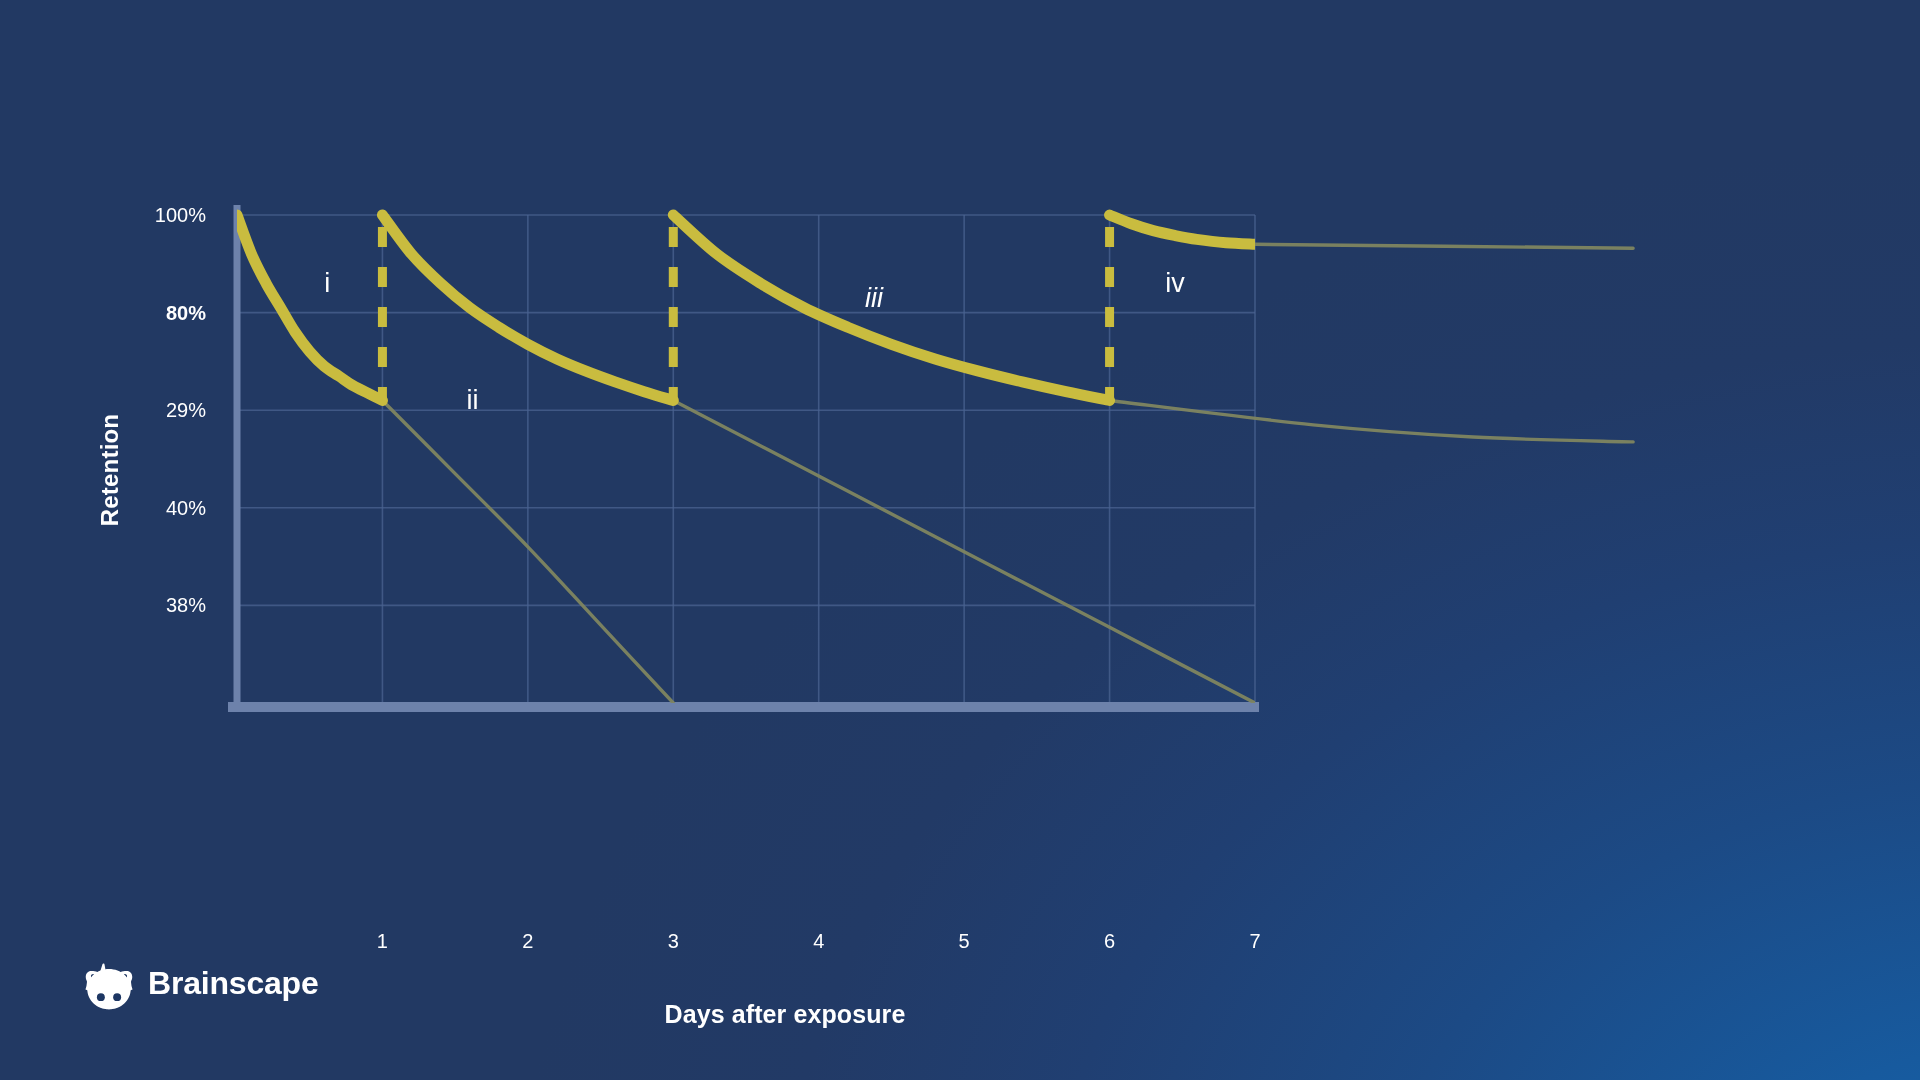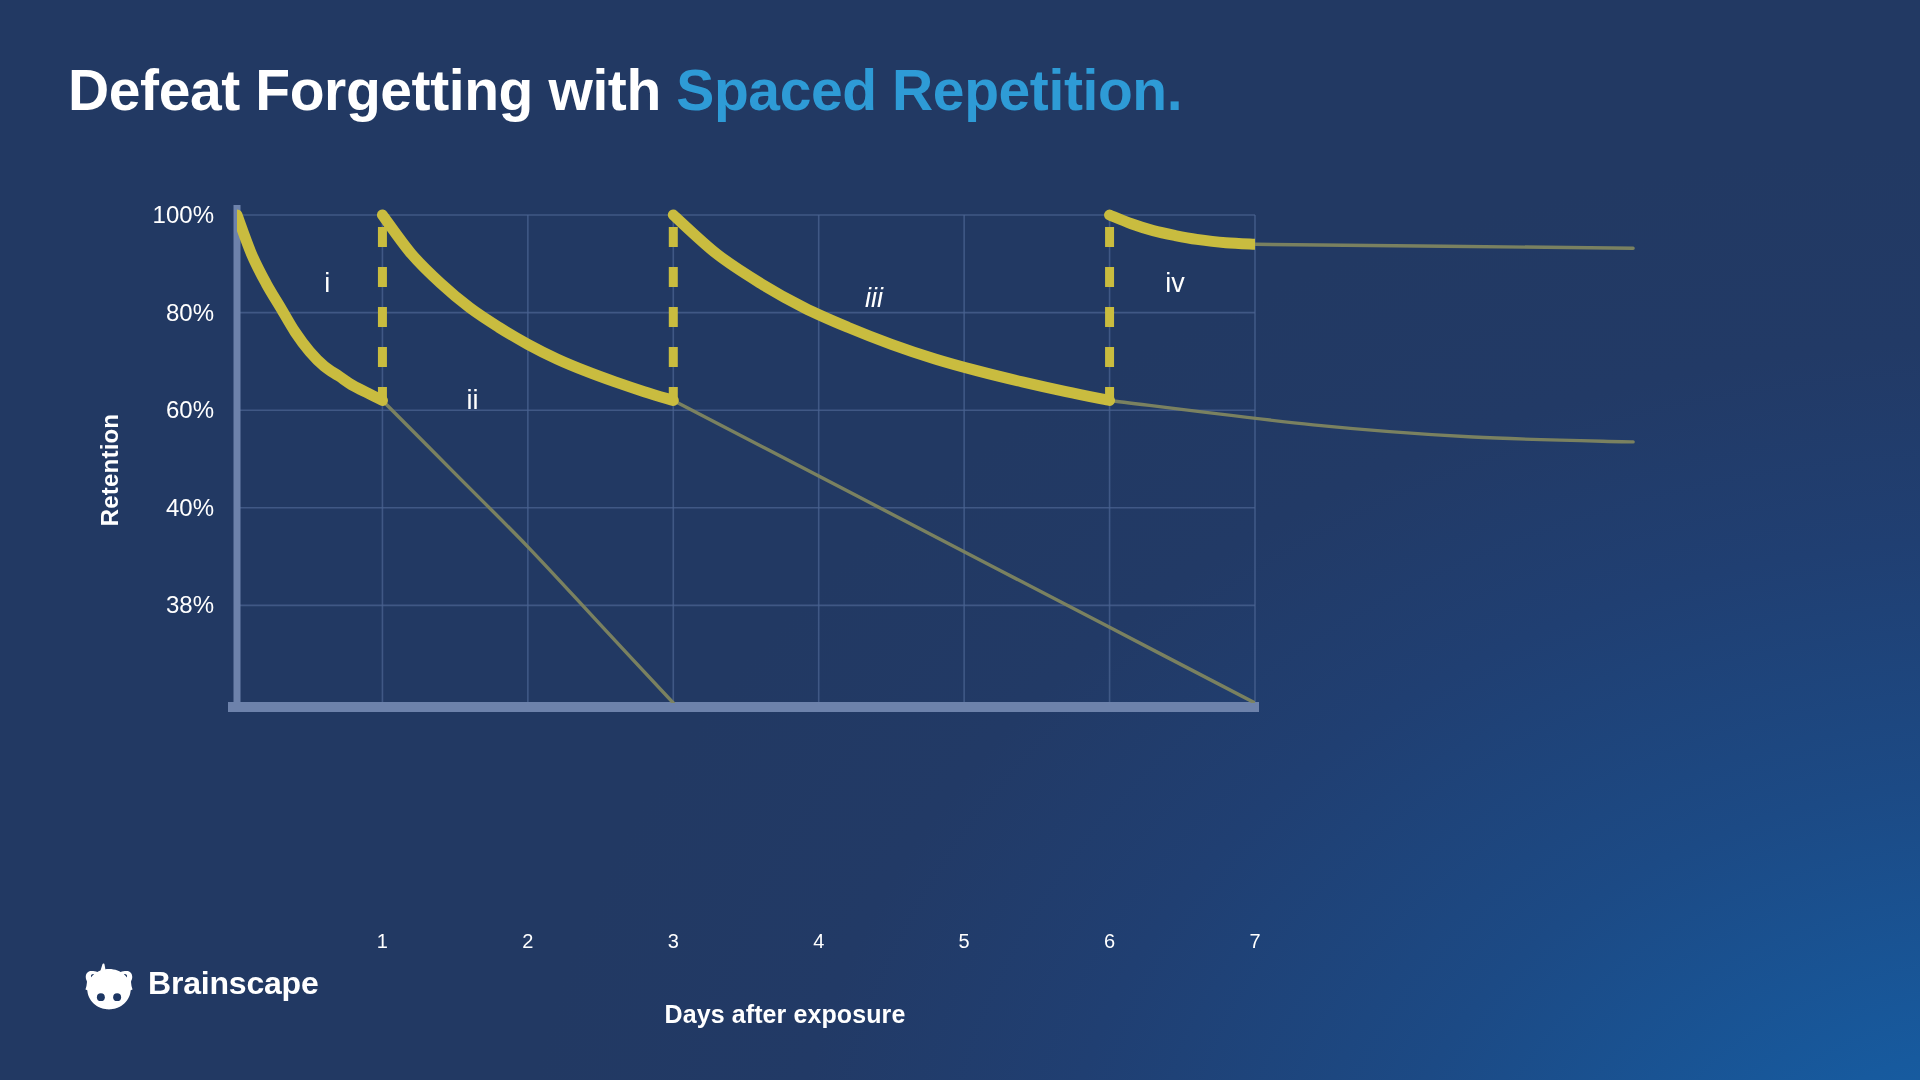--- a/index.html
+++ b/index.html
@@ -35,25 +35,25 @@
   #chart-wrap {
     position:absolute;
     left:0; top:0;
     width:1920px; height:1080px;
   }
   #chart-svg { position:absolute; left:0; top:0; display:block; }
 
   
   .ytick {
     position:absolute;
-    right:0;
+    right:8px;
     width:80px;
     text-align:right;
     color:#ffffff;
-    font-size:24px;
+    font-size:20px;
     font-weight:400;
     transform:translateY(-50%);
     white-space:nowrap;
   }
   #ytick-layer { position:absolute; left:104px; top:0; width:110px; height:1080px; }
 
   .xtick {
     position:absolute;
     top:930px;
     width:60px;
@@ -111,23 +111,20 @@
     font-size:32px;
     font-weight:700;
     letter-spacing:-0.2px;
   }
 </style>
 </head>
 <body>
 
 <div id="stage">
 
-  <h1 id="title">
-    <span>Defeat Forgetting with </span><span class="accent">Spaced Repetition.</span>
-  </h1>
 
   <div id="chart-wrap">
 
     <svg id="chart-svg" width="1920" height="1080" viewBox="0 0 1920 1080">
       <defs>
         <clipPath id="plotclip">
           <rect x="237" y="205" width="1018" height="498"></rect>
         </clipPath>
       </defs>
 
@@ -164,22 +161,22 @@
           <path d="M 237.00 215.00 C 239.42 221.51, 246.70 242.65, 251.54 254.04 C 256.39 265.43, 261.24 274.37, 266.09 283.32 C 270.93 292.27, 275.78 299.59, 280.63 307.72 C 285.48 315.85, 290.32 324.80, 295.17 332.12 C 300.02 339.44, 304.87 345.95, 309.71 351.64 C 314.56 357.33, 319.41 362.21, 324.26 366.28 C 329.10 370.35, 333.95 372.79, 338.80 376.04 C 343.65 379.29, 348.50 382.95, 353.34 385.80 C 358.19 388.65, 363.04 390.68, 367.89 393.12 C 372.73 395.56, 380.00 399.22, 382.43 400.44" fill="none" stroke="#c9bc3f" stroke-width="11" stroke-linecap="round" stroke-linejoin="round" clip-path="url(#plotclip)"></path>
           <path d="M 382.43 215.00 C 387.28 221.51, 401.82 242.65, 411.51 254.04 C 421.21 265.43, 430.90 274.37, 440.60 283.32 C 450.30 292.27, 459.99 300.40, 469.69 307.72 C 479.38 315.04, 489.08 321.14, 498.77 327.24 C 508.47 333.34, 518.16 339.03, 527.86 344.32 C 537.55 349.61, 547.25 354.49, 556.94 358.96 C 566.64 363.43, 576.33 367.34, 586.03 371.16 C 595.72 374.98, 605.42 378.48, 615.11 381.90 C 624.81 385.31, 634.50 388.57, 644.20 391.66 C 653.90 394.75, 668.44 398.98, 673.29 400.44" fill="none" stroke="#c9bc3f" stroke-width="11" stroke-linecap="round" stroke-linejoin="round" clip-path="url(#plotclip)"></path>
           <path d="M 673.29 215.00 C 680.56 221.51, 702.37 242.65, 716.91 254.04 C 731.46 265.43, 746.00 274.37, 760.54 283.32 C 775.09 292.27, 789.63 300.40, 804.17 307.72 C 818.71 315.04, 833.26 321.14, 847.80 327.24 C 862.34 333.34, 876.89 339.03, 891.43 344.32 C 905.97 349.61, 920.51 354.49, 935.06 358.96 C 949.60 363.43, 964.14 367.34, 978.69 371.16 C 993.23 374.98, 1007.77 378.48, 1022.31 381.90 C 1036.86 385.31, 1051.40 388.57, 1065.94 391.66 C 1080.49 394.75, 1102.30 398.98, 1109.57 400.44" fill="none" stroke="#c9bc3f" stroke-width="11" stroke-linecap="round" stroke-linejoin="round" clip-path="url(#plotclip)"></path>
           <path d="M 1109.57 215.00 C 1113.21 216.46, 1124.11 221.18, 1131.39 223.78 C 1138.66 226.39, 1145.93 228.66, 1153.20 230.62 C 1160.47 232.57, 1167.74 234.03, 1175.01 235.50 C 1182.29 236.96, 1188.35 238.18, 1196.83 239.40 C 1205.31 240.62, 1216.22 242.00, 1225.91 242.82 C 1235.61 243.63, 1250.15 244.04, 1255.00 244.28" fill="none" stroke="#c9bc3f" stroke-width="11" stroke-linecap="round" stroke-linejoin="round" clip-path="url(#plotclip)"></path>
         </g>
     </svg>
 
     <div id="ytick-layer">
         <div class="ytick" style="top: 605.4px;">38%</div>
         <div class="ytick" style="top: 507.8px;">40%</div>
-        <div class="ytick" style="top: 410.2px;">60%</div>
-        <div class="ytick" style="top: 312.6px;">80%</div>
+        <div class="ytick" style="top: 410.2px;">29%</div>
+        <div class="ytick" style="top: 312.6px; font-weight: bold;">80%</div>
         <div class="ytick" style="top: 215px;">100%</div>
       </div>
     <div id="xtick-layer">
         <div class="xtick" style="left: 382.429px;">1</div>
         <div class="xtick" style="left: 527.857px;">2</div>
         <div class="xtick" style="left: 673.286px;">3</div>
         <div class="xtick" style="left: 818.714px;">4</div>
         <div class="xtick" style="left: 964.143px;">5</div>
         <div class="xtick" style="left: 1109.57px;">6</div>
         <div class="xtick" style="left: 1255px;">7</div>

